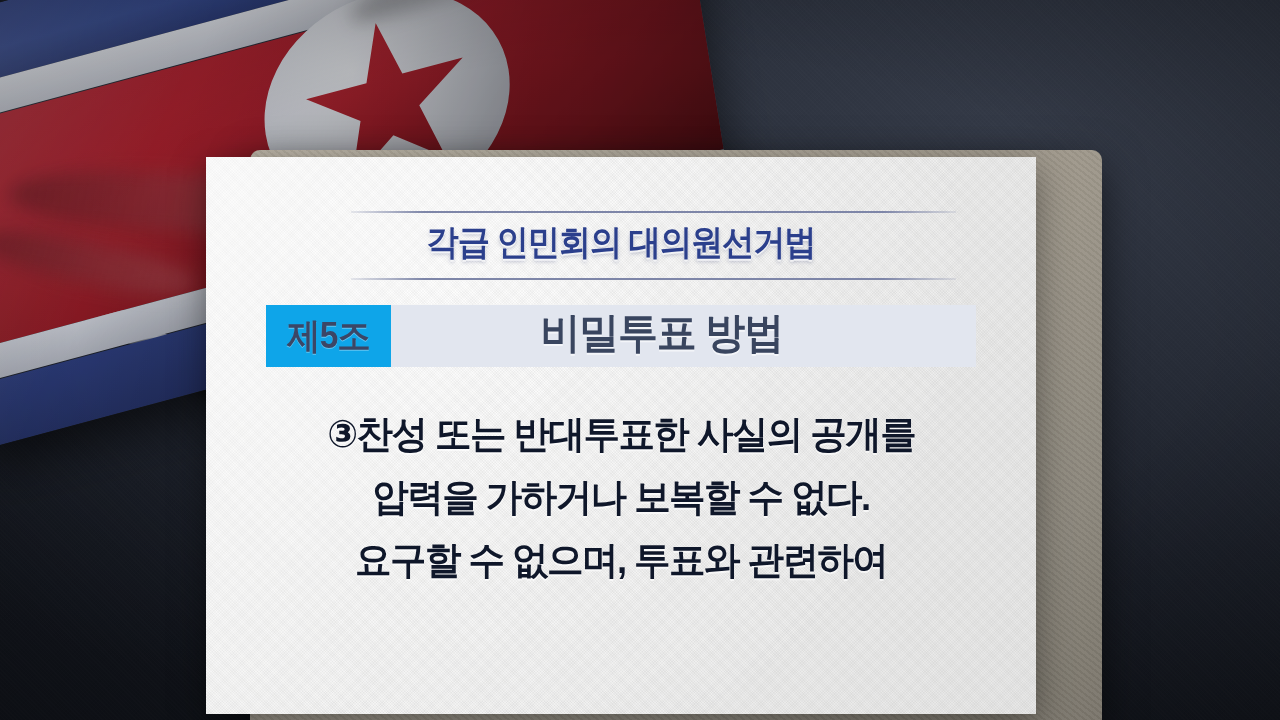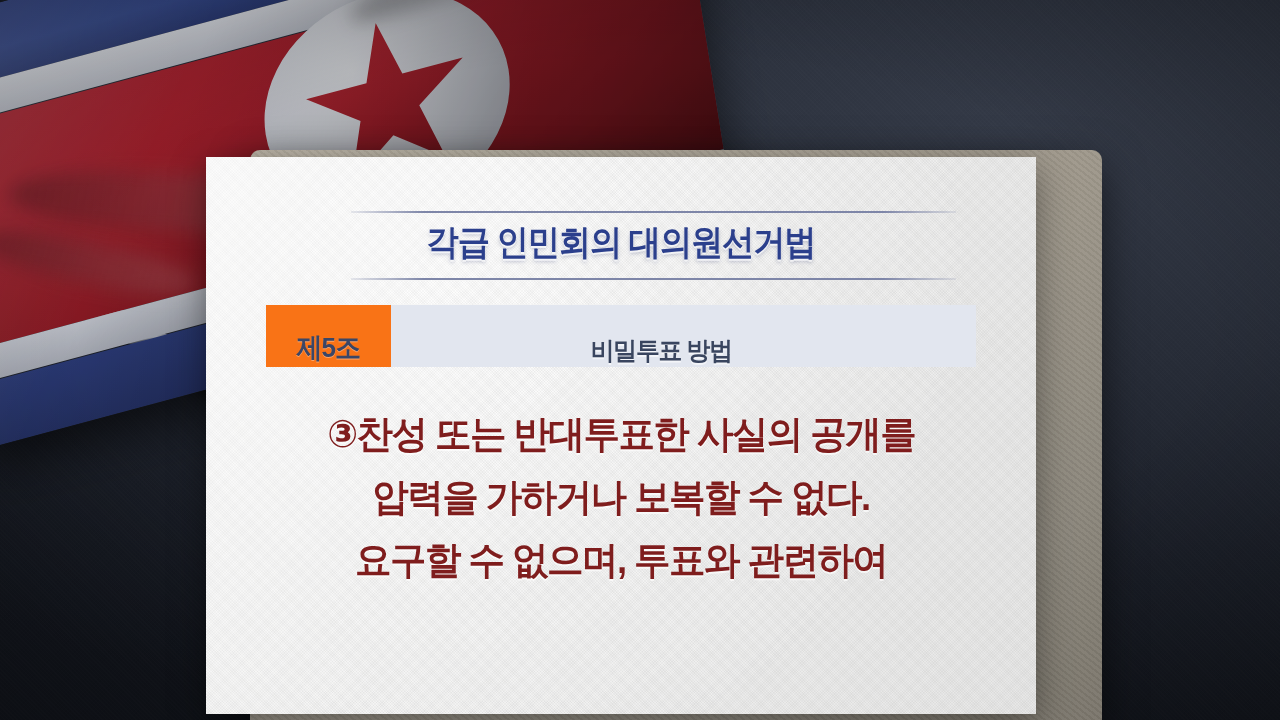--- a/index.html
+++ b/index.html
@@ -128,42 +128,42 @@
   }
 
   
   .article-bar{
     position:absolute;left:60px;top:148px;width:710px;height:62px;
     background:#e2e6ef;
     display:flex;align-items:stretch;
   }
   .article-badge{
     width:125px;flex:0 0 125px;
-    background:#f97316;
-    display:flex;align-items:flex-end;justify-content:center;
-    font-size:28px;font-weight:700;letter-spacing:-1px;
+    background:#0ea5e9;
+    display:flex;align-items:center;justify-content:center;
+    font-size:36px;font-weight:700;letter-spacing:-1px;
     color:#3b4666;
     transform:none;
     text-shadow:0 1px 0 rgba(255,255,255,.35);
   }
   .article-badge span{transform:scaleX(.93);display:inline-block;}
   .article-heading{
-    flex:1;display:flex;align-items:flex-end;justify-content:center;
-    font-size:25px;font-weight:700;letter-spacing:-1.2px;
+    flex:1;display:flex;align-items:flex-start;justify-content:center;
+    font-size:42px;font-weight:700;letter-spacing:-1.2px;
     color:#39455f;
     padding-right:44px;
     text-shadow:0 2px 0 rgba(255,255,255,.6);
   }
   .article-heading span{transform:scaleX(.95);display:inline-block;}
 
   
   .clause{
     position:absolute;left:38px;top:246px;width:754px;
     text-align:center;
-    color:#7f1d1d;
+    color:#0f172a;
     font-size:38px;font-weight:700;letter-spacing:-1.6px;
     line-height:63px;
     text-shadow:0 2px 0 rgba(255,255,255,.65);
   }
   .clause-line{display:block;white-space:nowrap;}
   .clause-line > span{display:inline-block;transform:scaleX(.96);}
 </style>
 </head>
 <body>
 

